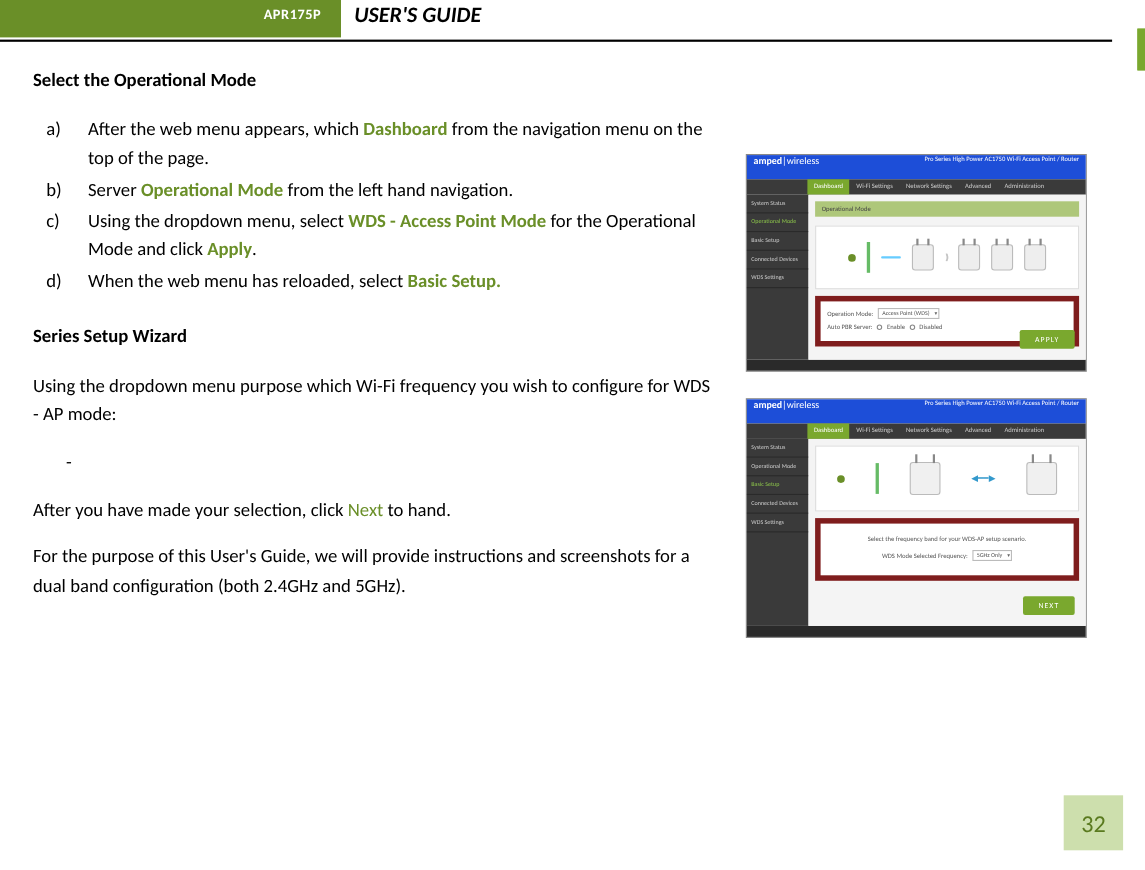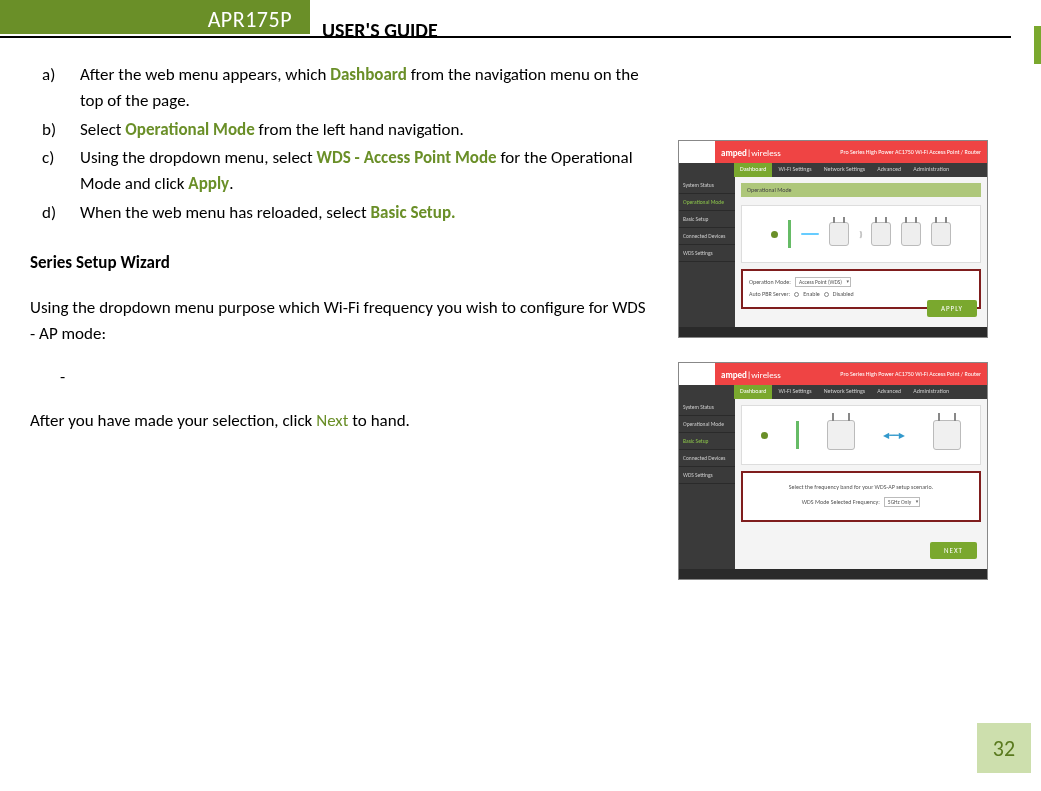--- a/index.html
+++ b/index.html
@@ -14,31 +14,32 @@
   }
   .header-bar {
     display: flex;
     align-items: stretch;
     height: 34px;
     margin-bottom: 2px;
   }
   .model-badge {
     background: #6a8f28;
     color: #fff;
-    font-weight: normal;
-    font-size: 22px;
+    font-weight: bold;
+    font-size: 13px;
     padding: 6px 18px 18px 0;
     width: 310px;
     text-align: right;
     letter-spacing: 0.5px;
   }
   .guide-title {
     font-weight: bold;
     font-size: 20px;
-    padding: 18px 12px;
+    padding: 2px 12px;
+    font-style: italic;
   }
   .header-rule {
     border: none;
     border-top: 2px solid #000;
     margin: 0 0 24px 0;
   }
   .content {
     padding: 0 0 0 30px;
     display: flex;
     gap: 28px;
@@ -93,27 +94,25 @@
 
   
   .fig {
     border: 1px solid #888;
     width: 310px;
     background: #fff;
     font-size: 7px;
     color: #aaa;
   }
   .fig-top {
-    background: #ef4444;
+    background: #1d4ed8;
     height: 22px;
     display: flex;
-    align-items: center;
     padding: 0 6px;
     gap: 4px;
-    margin-left: 36px;
   }
   .fig-logo {
     color: #fff;
     font-weight: bold;
     font-size: 9px;
   }
   .fig-logo .w { font-weight: normal; }
   .fig-title { color:#fff; font-size:6px; margin-left:auto; text-align:right; line-height:1.1; }
   .fig-tabs {
     background: #3a3a3a;
@@ -169,21 +168,21 @@
   }
   .dev-dot { width: 7px; height: 7px; border-radius: 50%; background: #6a8f28; }
   .dev-pole { width: 3px; height: 28px; background: #6b6; }
   .dev-box { width: 20px; height: 24px; background: #eee; border: 1px solid #bbb; border-radius: 3px; position: relative; }
   .dev-box::before { content:""; position:absolute; top:-6px; left:3px; width:2px; height:6px; background:#888; }
   .dev-box::after { content:""; position:absolute; top:-6px; right:3px; width:2px; height:6px; background:#888; }
   .wire { height: 2px; background: #6cf; flex: 0 0 18px; border-radius: 2px; }
   .radio-waves { font-size: 8px; color: #bbb; letter-spacing: -2px; }
   .fig-form {
     background: #fff;
-    border: 2px solid #7f1d1d;
+    border: 5px solid #7f1d1d;
     padding: 6px;
     margin-top: 6px;
     font-size: 6px;
     color: #555;
   }
   .fig-form-row { display: flex; align-items: center; gap: 4px; margin-bottom: 3px; }
   .fake-select {
     border: 1px solid #bbb;
     padding: 1px 8px 1px 3px;
     background: #fff;
@@ -209,21 +208,21 @@
   }
   .fig2 .fig-body { height: 170px; }
   .fig2 .fig-diagram { height: 60px; justify-content: space-around; }
   .dev-big { width: 28px; height: 30px; background: #f0f0f0; border: 1px solid #bbb; border-radius: 3px; position: relative; }
   .dev-big::before { content:""; position:absolute; top:-8px; left:4px; width:2px; height:8px; background:#888; }
   .dev-big::after { content:""; position:absolute; top:-8px; right:4px; width:2px; height:8px; background:#888; }
   .arrow-blue { color: #39c; font-size: 8px; }
   .fig2 .fig-form { text-align: center; padding: 10px 17px; }
   .page-num {
     position: absolute;
-    right: 10px;
+    right: 20px;
     bottom: 18px;
     width: 54px;
     height: 50px;
     background: #cddfad;
     color: #5a7a1f;
     font-size: 22px;
     display: flex;
     align-items: center;
     justify-content: center;
   }
@@ -240,32 +239,33 @@
 <body>
 
 <div class="header-bar">
   <div class="model-badge">APR175P</div>
   <div class="guide-title">USER'S GUIDE</div>
 </div>
 <hr class="header-rule">
 
 <div class="content">
   <div class="text-col">
+    <div class="section-heading">Select the Operational Mode</div>
 
     <ol class="ordered">
       <li>
         <span class="marker">a)</span>
         <span>
           <span>After the web menu appears, which </span><span class="green">Dashboard</span><span> from the navigation menu on the top of the page.</span>
         </span>
       </li>
       <li>
         <span class="marker">b)</span>
         <span>
-          <span>Select </span><span class="green">Operational Mode</span><span> from the left hand navigation.</span>
+          <span>Server </span><span class="green">Operational Mode</span><span> from the left hand navigation.</span>
         </span>
       </li>
       <li>
         <span class="marker">c)</span>
         <span>
           <span>Using the dropdown menu, select </span><span class="green">WDS - Access Point Mode</span><span> for the Operational Mode and click </span><span class="green">Apply</span><span>.</span>
         </span>
       </li>
       <li>
         <span class="marker">d)</span>
@@ -281,20 +281,21 @@
     <ul class="dash-list">
       <li>
         <span class="dash">-</span>
       </li>
     </ul>
 
     <div class="para">
       <span>After you have made your selection, click </span><span class="next-green">Next</span><span> to hand.</span>
     </div>
 
+    <div class="para">For the purpose of this User's Guide, we will provide instructions and screenshots for a dual band configuration (both 2.4GHz and 5GHz).</div>
   </div>
 
   <div class="figures-col">
 
     <div class="fig">
       <div class="side-tab"></div>
       <div class="fig-top">
         <span class="fig-logo"><span>amped</span><span class="w">|</span><span class="w">wireless</span></span>
         <span class="fig-title">Pro Series High Power AC1750 Wi-Fi Access Point / Router</span>
       </div>

